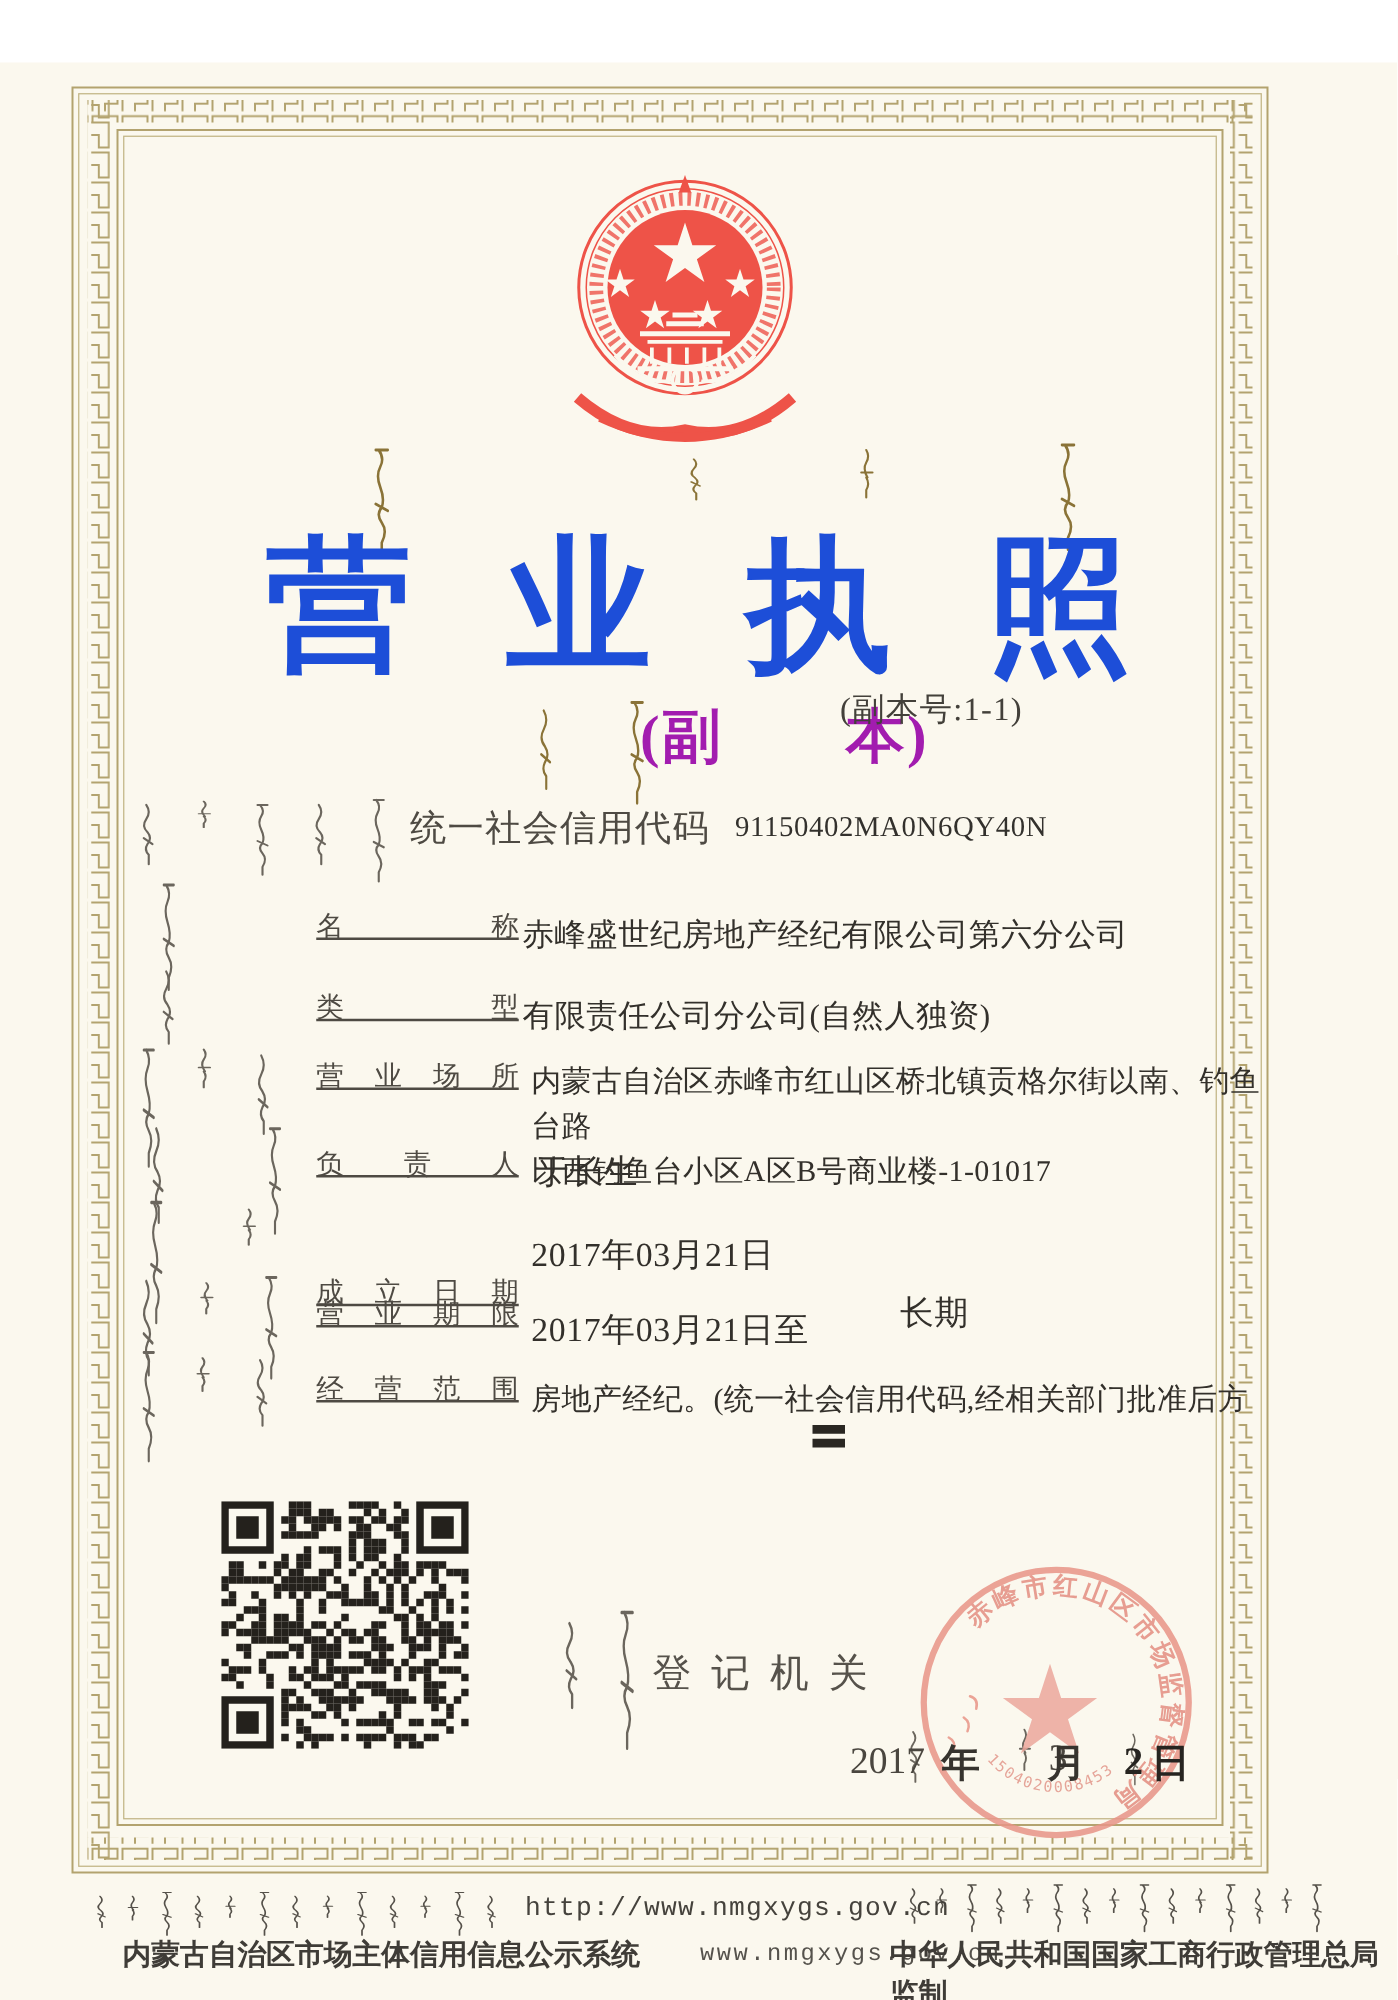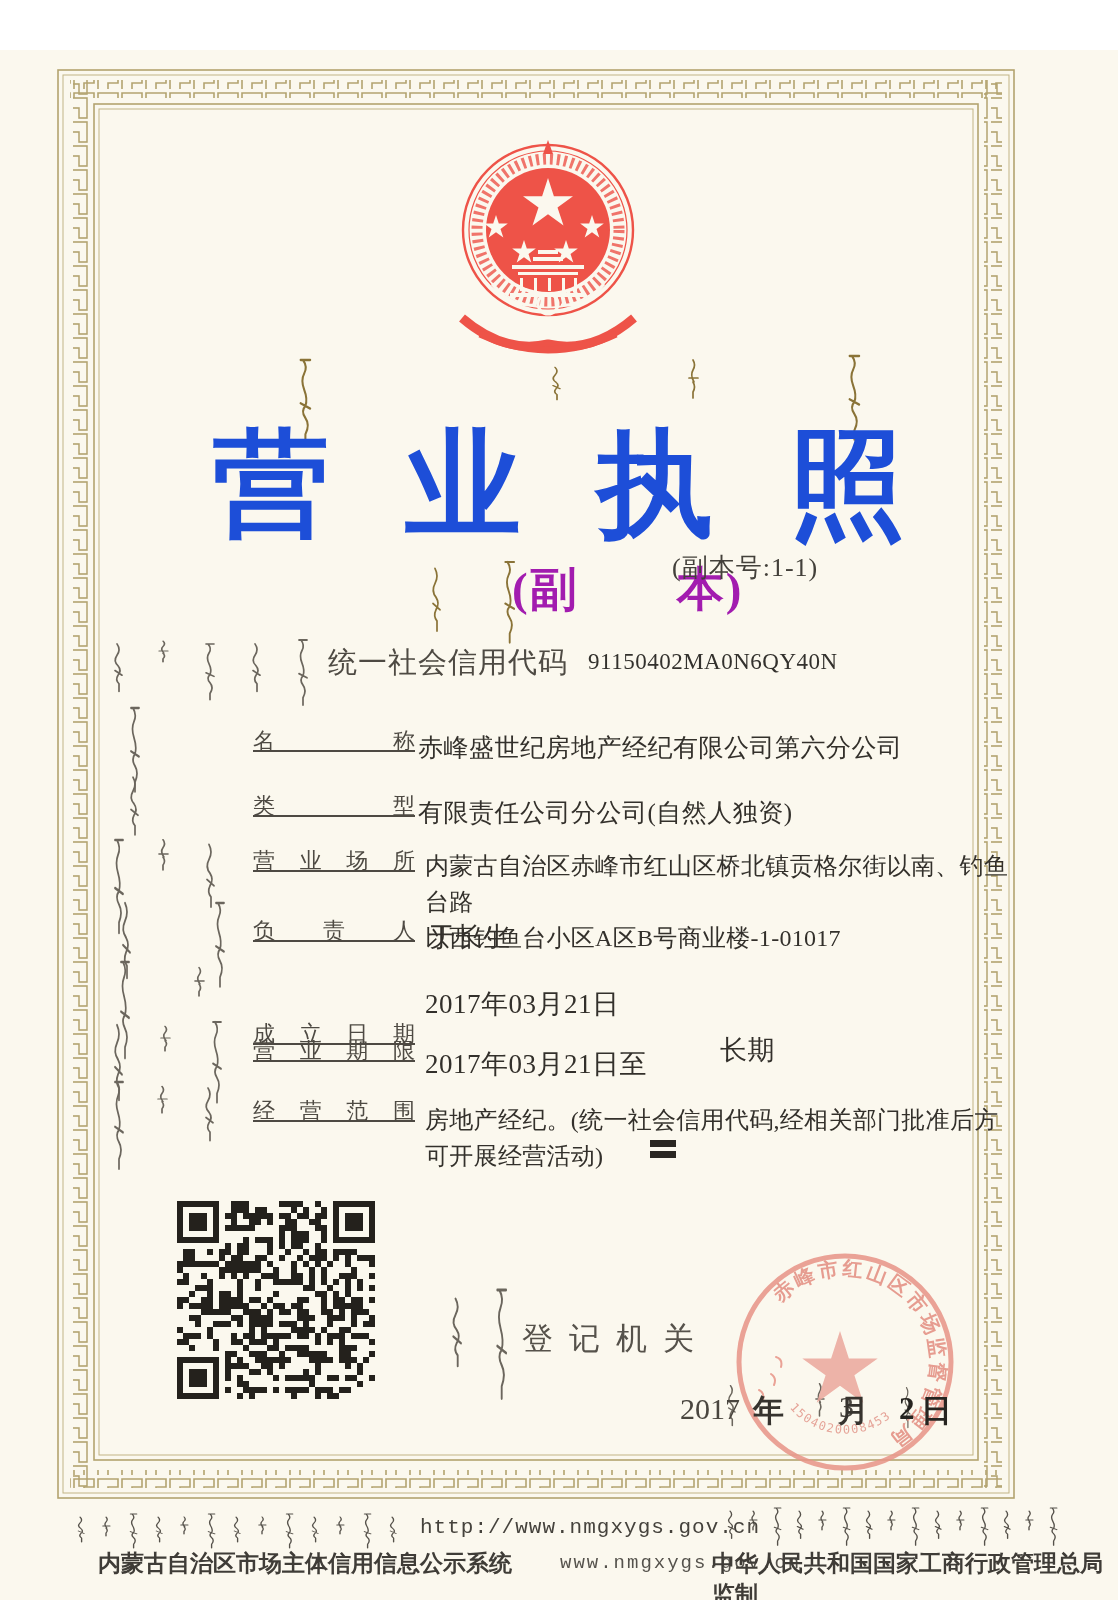--- a/index.html
+++ b/index.html
@@ -219,21 +219,20 @@
   </div>
   <div>
     <div class="abs rowlabel" style="top:1036px;">营业期限</div>
     <div class="abs rowvalue" style="left:425px;top:1046px;font-size:27px;">2017年03月21日至</div>
     <div class="abs rowvalue" style="left:720px;top:1032px;font-size:27px;">长期</div>
   </div>
   <div>
     <div class="abs rowlabel" style="top:1096px;">经营范围</div>
     <div class="abs rowlines" style="left:425px;top:1102px;">
       <div>房地产经纪。(统一社会信用代码,经相关部门批准后方</div>
-      <div>可开展经营活动)</div>
     </div>
     <div class="bar" style="left:650px;top:1140px;"></div>
     <div class="bar" style="left:650px;top:1151px;"></div>
   </div>
 
   <svg class="overlay" style="left:177px;top:1201px;" width="198" height="198">
       <g fill="#24211c">
         <rect x="54" y="0" width="6" height="6"></rect>
         <rect x="60" y="0" width="6" height="6"></rect>
         <rect x="66" y="0" width="6" height="6"></rect>

